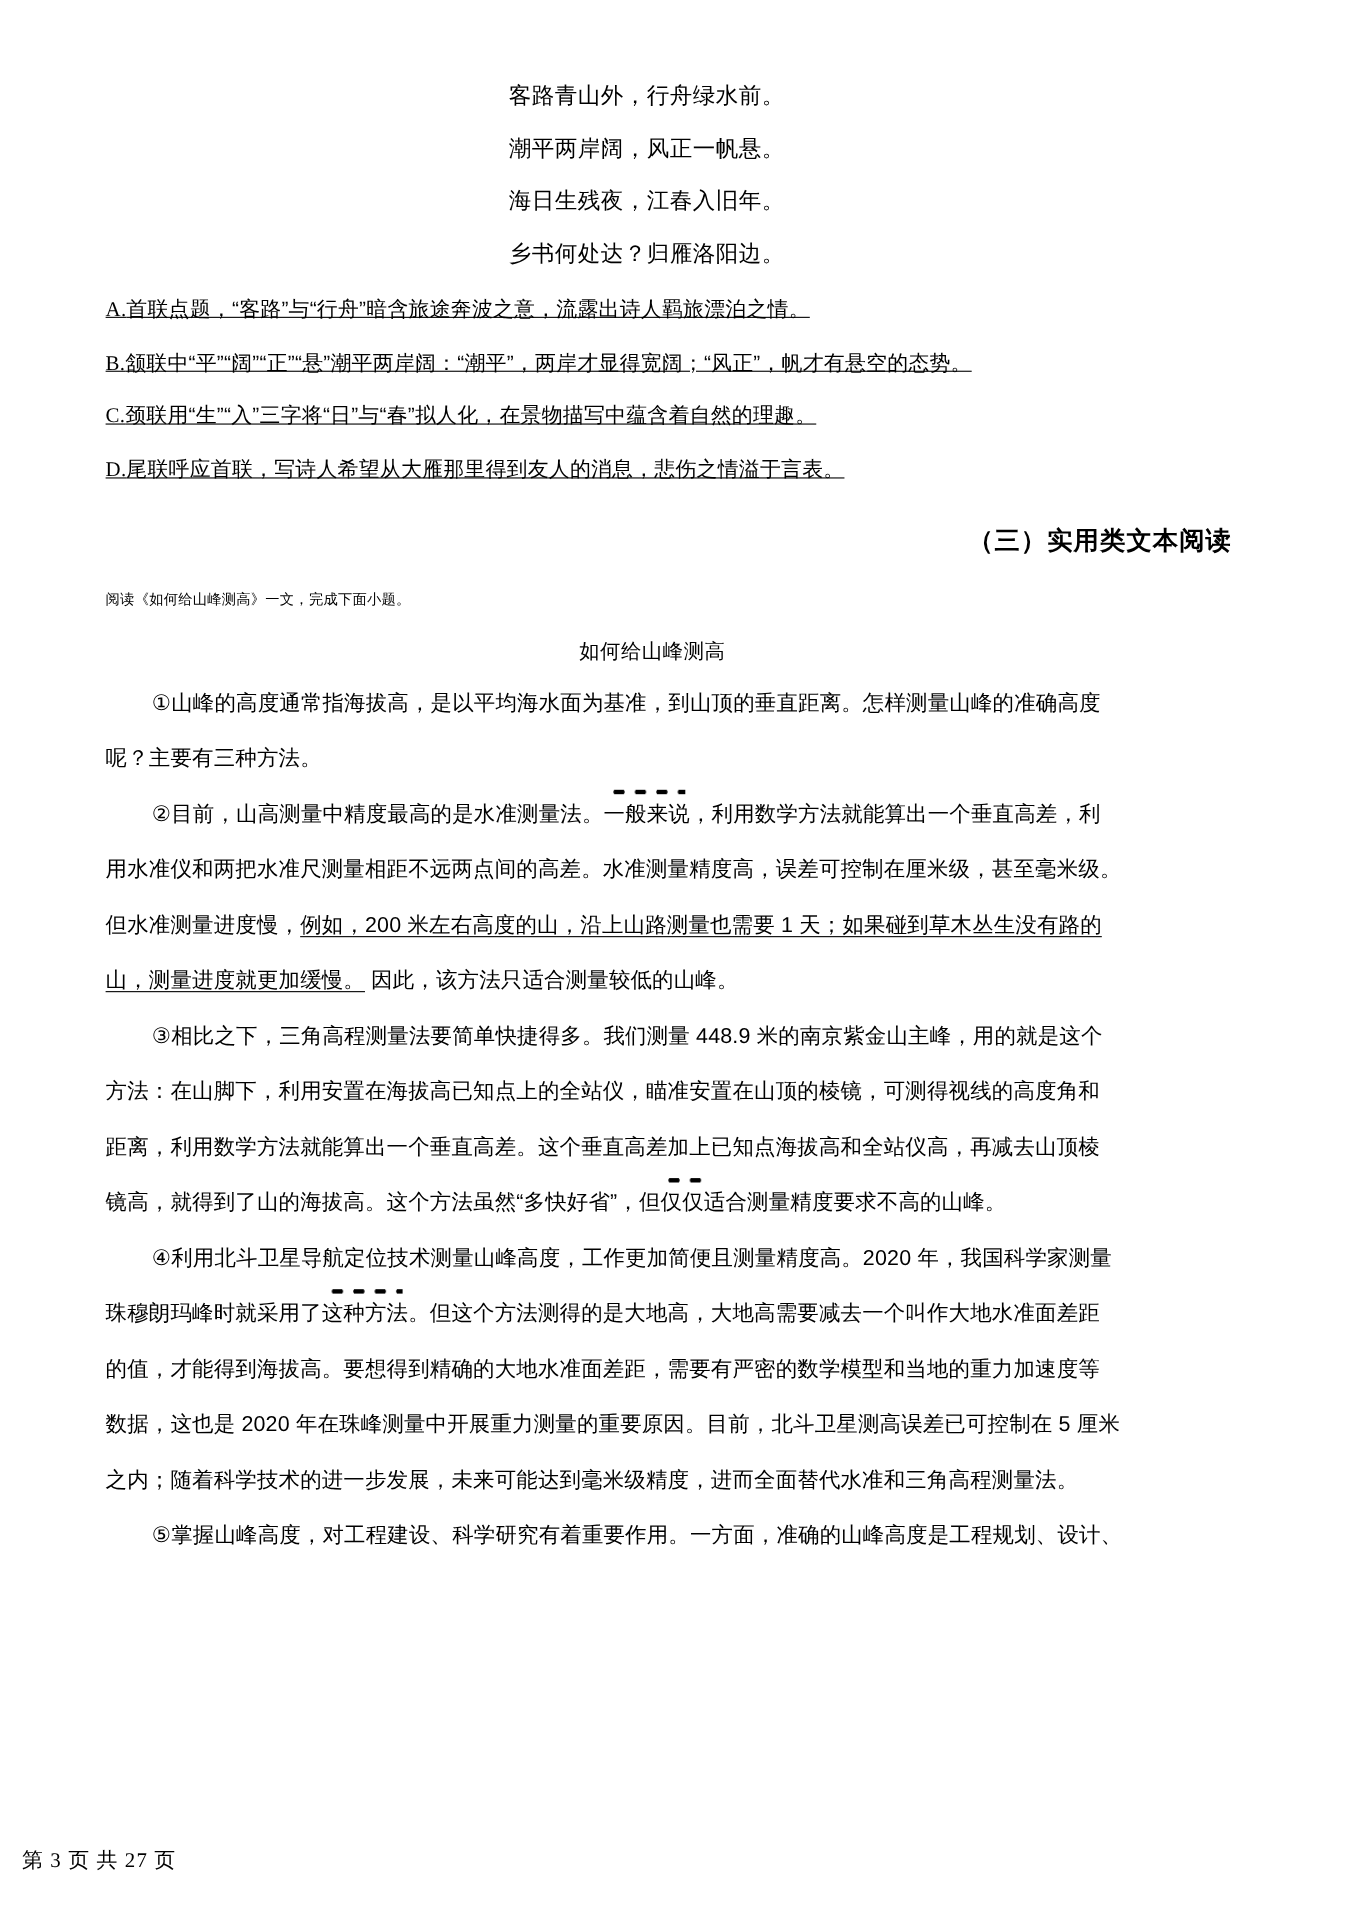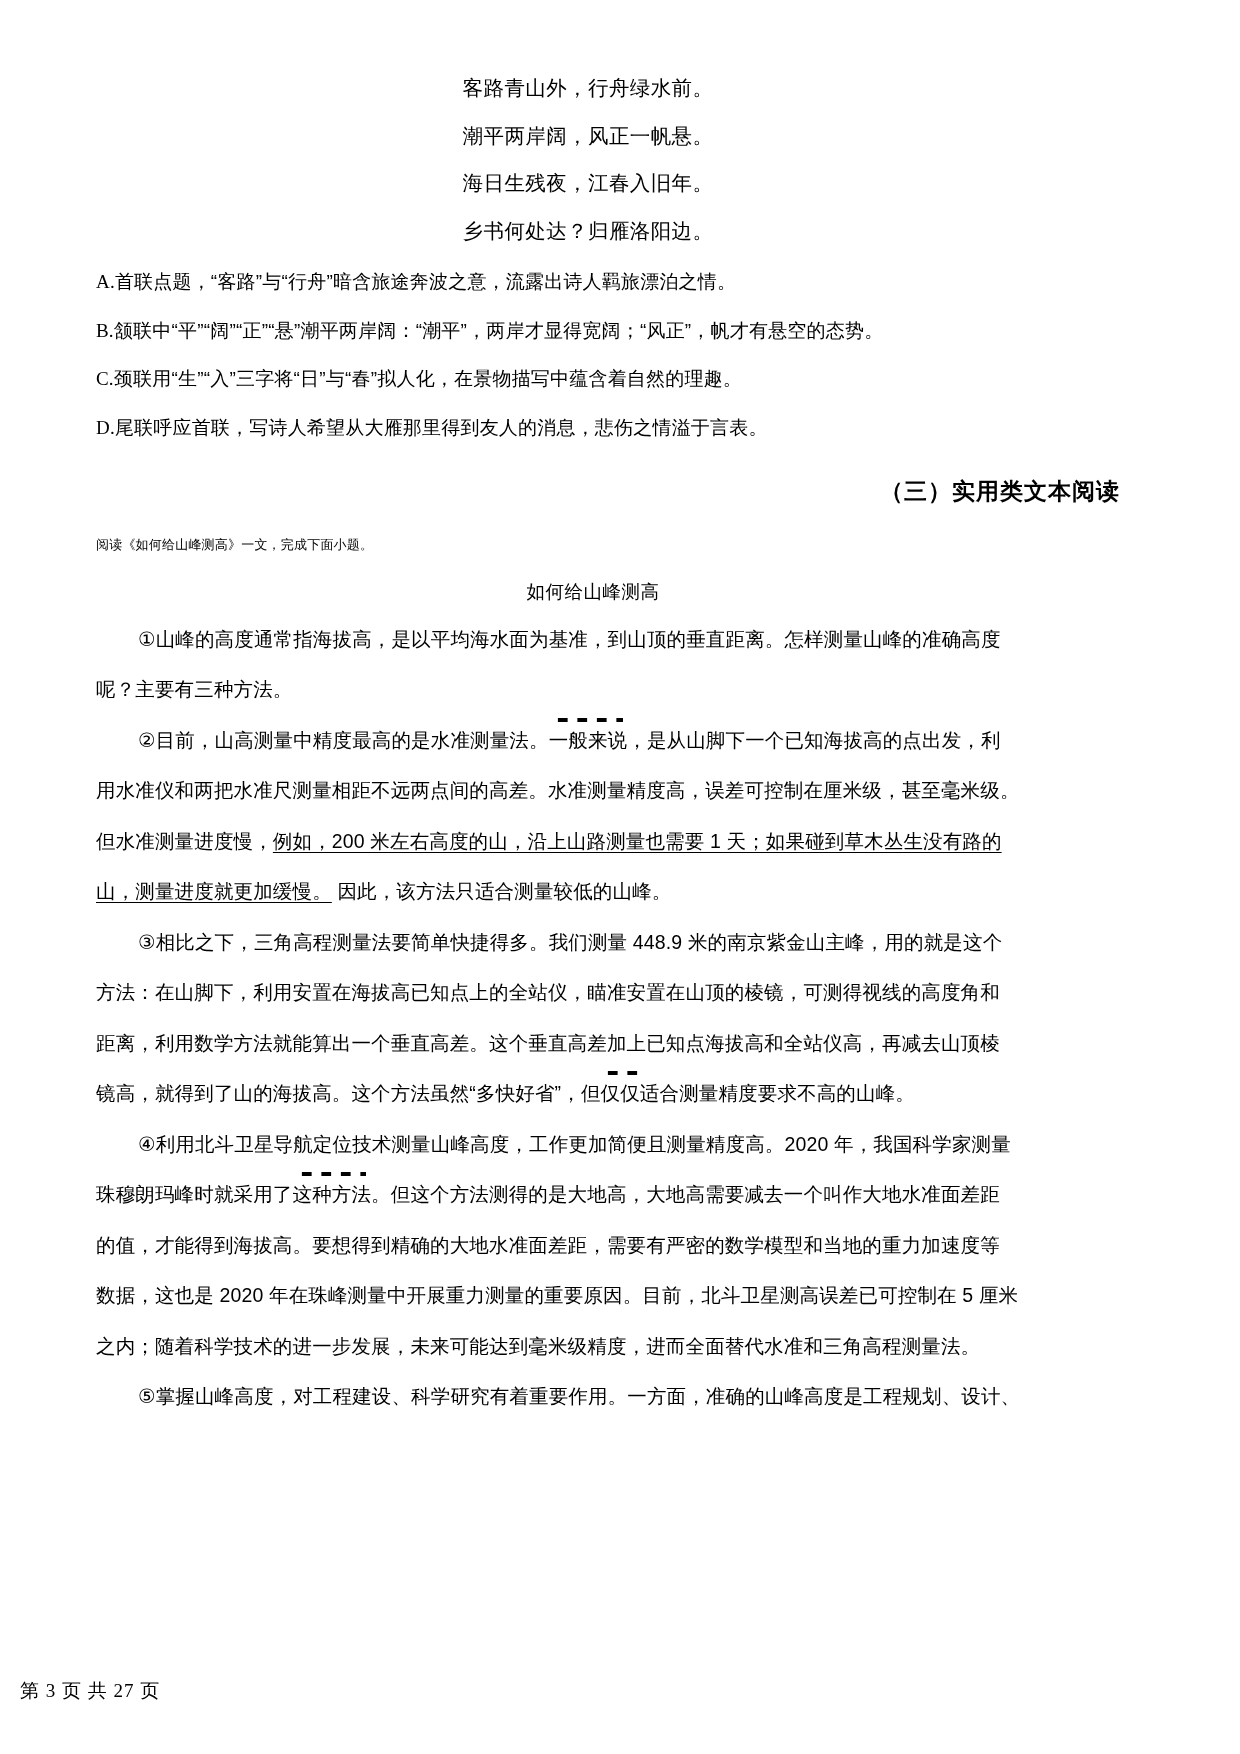--- a/index.html
+++ b/index.html
@@ -38,20 +38,21 @@
     padding-right: 40px;
   }
 
   
   .option-line {
     font-size: 19px;
     line-height: 1.5;
     margin: 0 0 20px 0;
     letter-spacing: 0.2px;
     white-space: nowrap;
+    text-decoration: underline;
   }
   .opt-letter {
     font-family: "Liberation Serif", "DejaVu Serif", serif;
     font-size: 19px;
   }
 
   
   .section-heading {
     font-size: 23px;
     font-weight: bold;
@@ -156,21 +157,21 @@
   <p class="intro-line">阅读《如何给山峰测高》一文，完成下面小题。</p>
 
   <p class="centered-title">如何给山峰测高</p>
 
   <div>
     <p class="body-line indent">①山峰的高度通常指海拔高，是以平均海水面为基准，到山顶的垂直距离。怎样测量山峰的准确高度</p>
     <p class="body-line">呢？主要有三种方法。</p>
   </div>
 
   <div>
-    <p class="body-line indent"><span>②目前，山高测量中精度最高的是水准测量法。</span><span class="emph">一般来说</span><span>，是从山脚下一个已知海拔高的点出发，利</span></p>
+    <p class="body-line indent"><span>②目前，山高测量中精度最高的是水准测量法。</span><span class="emph">一般来说</span><span>，利用数学方法就能算出一个垂直高差，利</span></p>
     <p class="body-line">用水准仪和两把水准尺测量相距不远两点间的高差。水准测量精度高，误差可控制在厘米级，甚至毫米级。</p>
     <p class="body-line"><span>但水准测量进度慢，</span><span class="uline">例如，200 米左右高度的山，沿上山路测量也需要 1 天；如果碰到草木丛生没有路的</span></p>
     <p class="body-line"><span class="uline">山，测量进度就更加缓慢。</span><span> 因此，该方法只适合测量较低的山峰。</span></p>
   </div>
 
   <div>
     <p class="body-line indent">③相比之下，三角高程测量法要简单快捷得多。我们测量 448.9 米的南京紫金山主峰，用的就是这个</p>
     <p class="body-line">方法：在山脚下，利用安置在海拔高已知点上的全站仪，瞄准安置在山顶的棱镜，可测得视线的高度角和</p>
     <p class="body-line">距离，利用数学方法就能算出一个垂直高差。这个垂直高差加上已知点海拔高和全站仪高，再减去山顶棱</p>
     <p class="body-line"><span>镜高，就得到了山的海拔高。这个方法虽然“多快好省”，但</span><span class="emph e2">仅仅</span><span>适合测量精度要求不高的山峰。</span></p>

